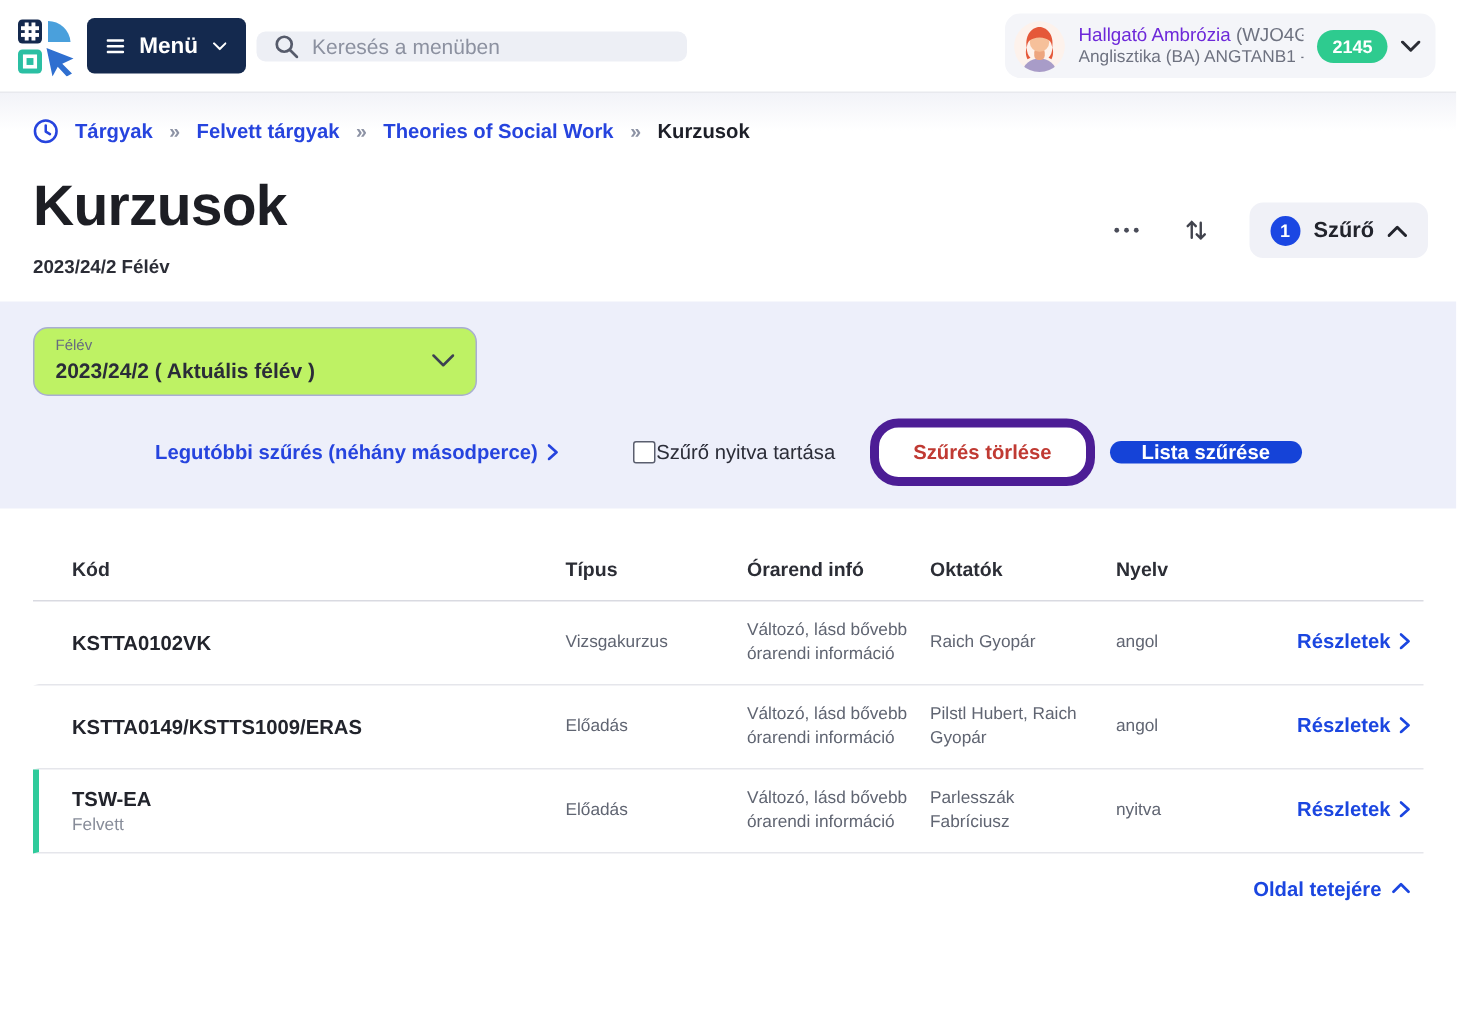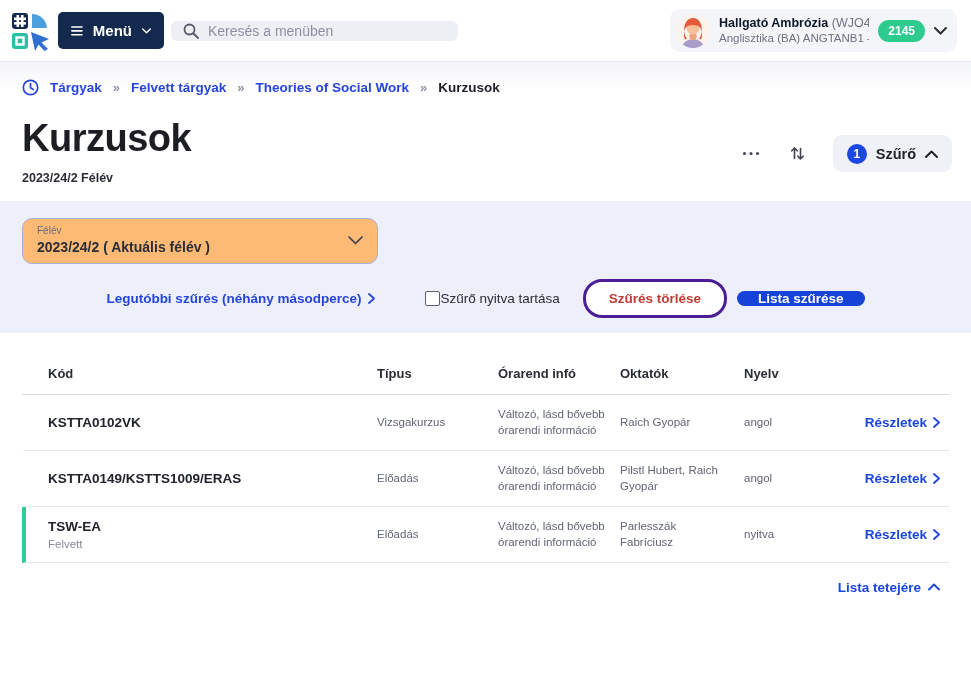--- a/index.html
+++ b/index.html
@@ -12,21 +12,21 @@
   .menu-btn { width:106px; height:37px; margin-left:8px; background:#14294e; border:none; border-radius:5px; display:flex; align-items:center; padding:0 13px; gap:10px; cursor:pointer; }
   .menu-btn .menu-label { color:#fff; font-size:15px; font-weight:700; }
   .menu-btn .chev { margin-left:auto; }
   .search-box { width:287px; height:20px; margin-left:7px; background:#edeff5; border-radius:6px; display:flex; align-items:center; padding:0 12px; gap:9px; }
   .search-box input { flex:1; border:none; outline:none; background:transparent; font-size:14px; color:#3f4350; font-family:"Liberation Sans",sans-serif; }
   .search-box input::placeholder { color:#8c91a0; }
   .user-chip { margin-left:auto; width:287px; height:43px; background:#f4f5f9; border-radius:10px; display:flex; align-items:center; padding:0 10px 0 6px; gap:9px; cursor:pointer; }
   .avatar { width:34px; height:34px; border-radius:50%; flex:0 0 auto; }
   .user-text { flex:1; min-width:0; line-height:1.25; }
   .user-line1 { font-size:12.5px; white-space:nowrap; overflow:hidden; }
-  .user-name { font-weight:700; color:#0f172a;text-align:center; }
+  .user-name { font-weight:400; color:#6d28d9;text-align:center; }
   .user-code { color:#6e7280; font-weight:400; }
   .user-line2 { font-size:11.5px; color:#6e7280; white-space:nowrap; overflow:hidden; }
   .badge { background:#2ecb8f; color:#fff; font-size:12px; font-weight:700; padding:4px 10px; border-radius:13px; flex:0 0 auto; }
 
   
   .breadcrumb-strip { background:linear-gradient(180deg,#f2f3f8 0%,#ffffff 60%); padding:17px 22px 8px; display:flex; align-items:center; gap:11px; font-size:13.5px; }
   .crumb-link { color:#2644de; font-weight:700; text-decoration:none; cursor:pointer; }
   .crumb-sep { color:#8d93a5; font-weight:700; font-size:13px; }
   .crumb-current { color:#1d1f28; font-weight:700; }
 
@@ -35,29 +35,29 @@
   .page-title { font-size:38px; font-weight:800; color:#1d1e24; letter-spacing:-0.5px; line-height:1.1; }
   .page-subtitle { font-size:12.5px; font-weight:700; color:#2b2d36; margin-top:11px; }
   .title-actions { display:flex; align-items:center; gap:26px; margin-top:17px; }
   .icon-btn { background:none; border:none; cursor:pointer; display:flex; align-items:center; padding:2px; }
   .filter-btn { height:37px; padding:0 14px; background:#f0f1f7; border:none; border-radius:9px; display:flex; gap:9px; align-items:center; cursor:pointer; }
   .filter-count { width:20px; height:20px; background:#1b47e3; color:#fff; font-size:12px; font-weight:700; line-height:20px; text-align:center; border-radius:50%; }
   .filter-label { font-size:14.5px; font-weight:700; color:#22242c; }
 
   
   .filter-panel { background:#edeffa; margin-top:16px; padding:17px 22px 15px; }
-  .select-box { width:356px; height:46px; background:#fdba74; border:1px solid #a9aed2; border-radius:10px; position:relative; padding:6px 14px; cursor:pointer; }
+  .select-box { width:296px; height:46px; background:#bef264; border:1px solid #a9aed2; border-radius:10px; position:relative; padding:6px 14px; cursor:pointer; }
   .select-label { font-size:10px; color:#666b80; }
   .select-value { font-size:14px; color:#2a2c38; margin-top:3px;font-weight:bold; }
   .select-box .chev { position:absolute; right:14px; top:17px; }
   .filter-actions { display:flex; align-items:center; justify-content:center; margin-top:15px; }
   .recent-link { color:#2644de; font-size:13.5px; font-weight:700; text-decoration:none; display:inline-flex; gap:7px; align-items:center; cursor:pointer; }
   .chk-group { margin-left:34px; display:flex; gap:0; align-items:center; font-size:13.5px; color:#2b2d38; cursor:pointer;padding-left:16px; }
   .chk { width:15px; height:15px; border:1.5px solid #5a5e6e; border-radius:2px; background:#fff; }
-  .btn-outline-danger { margin-left:23px; padding:9px 23px; border:3px solid #4c1d95; color:#c03a33; background:#fff; border-radius:19px; font-size:13.5px; font-weight:700; cursor:pointer; font-family:"Liberation Sans",sans-serif; }
+  .btn-outline-danger { margin-left:23px; padding:9px 23px; border:6px solid #4c1d95; color:#c03a33; background:#fff; border-radius:19px; font-size:13.5px; font-weight:700; cursor:pointer; font-family:"Liberation Sans",sans-serif; }
   .btn-primary { margin-left:10px; padding:0 21px; background:#1543d8; color:#fff; border:none; border-radius:8px; font-size:13.5px; font-weight:700; cursor:pointer; font-family:"Liberation Sans",sans-serif; }
 
   
   .table-wrap { margin:0 22px; }
   .thead { display:flex; align-items:center; padding:33px 0 13px 26px; font-size:13px; font-weight:700; color:#2b2d35; border-bottom:1px solid #d9dae1; }
   .c-code { flex:0 0 329px; padding-right:12px; }
   .c-type { flex:0 0 121px; padding-right:12px; }
   .c-sched { flex:0 0 122px; padding-right:14px; }
   .c-teach { flex:0 0 124px; padding-right:14px; }
   .c-lang { flex:0 0 96px; padding-right:12px; }
@@ -266,20 +266,20 @@
           <svg width="7" height="11" viewBox="0 0 7 11">
             <path d="M1 1 L6 5.5 L1 10" fill="none" stroke="#1b46e0" stroke-width="1.8" stroke-linecap="round" stroke-linejoin="round"></path>
           </svg>
         </a>
       </div>
     </div>
   </section>
 
   <div class="back-top">
     <a>
-      <span>Lista tetejére</span>
+      <span>Oldal tetejére</span>
       <svg width="12" height="8" viewBox="0 0 12 8">
         <path d="M1 6.5 L6 1.5 L11 6.5" fill="none" stroke="#1b46e0" stroke-width="1.8" stroke-linecap="round" stroke-linejoin="round"></path>
       </svg>
     </a>
   </div>
 
 </div>
 
 </body></html>

